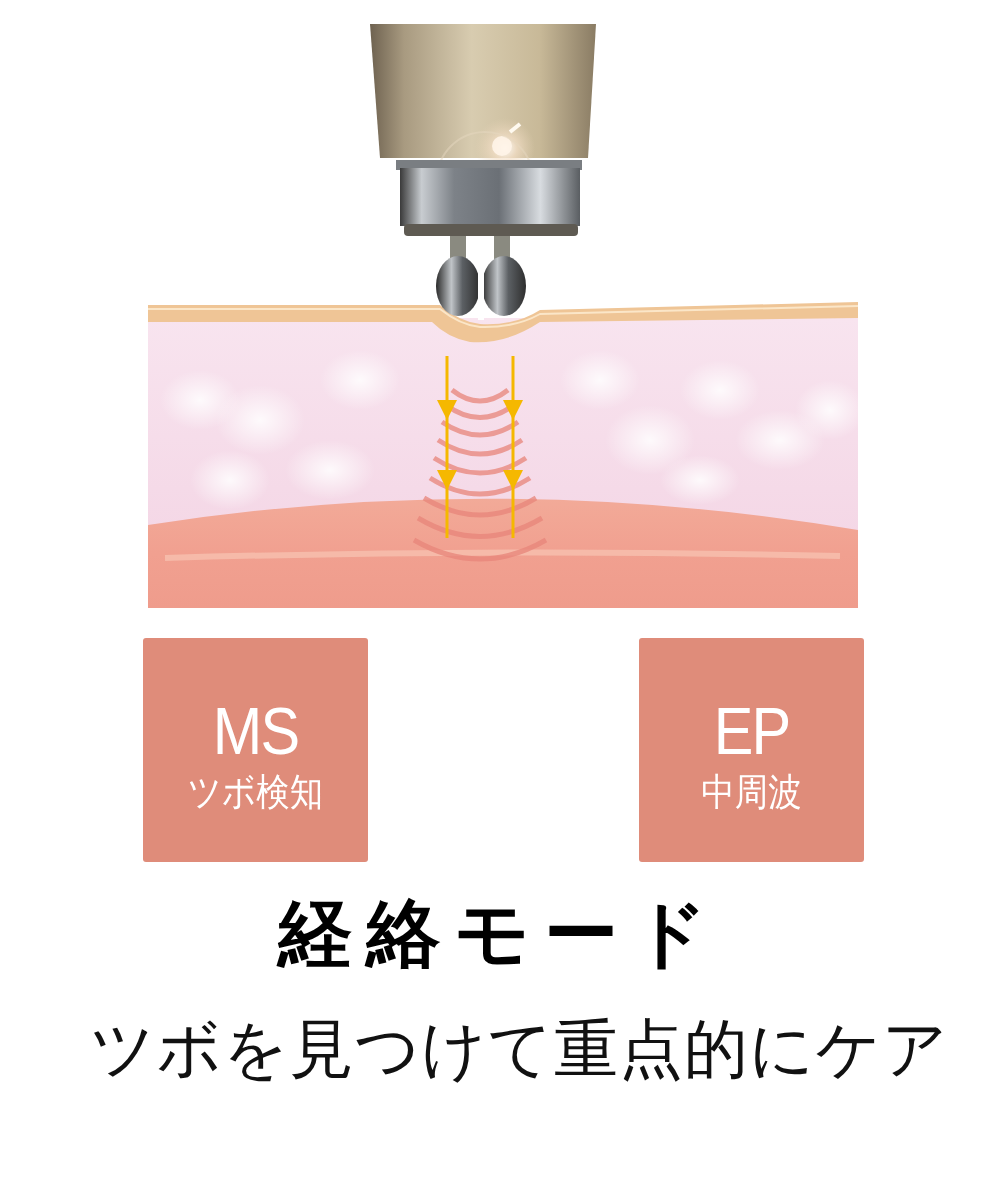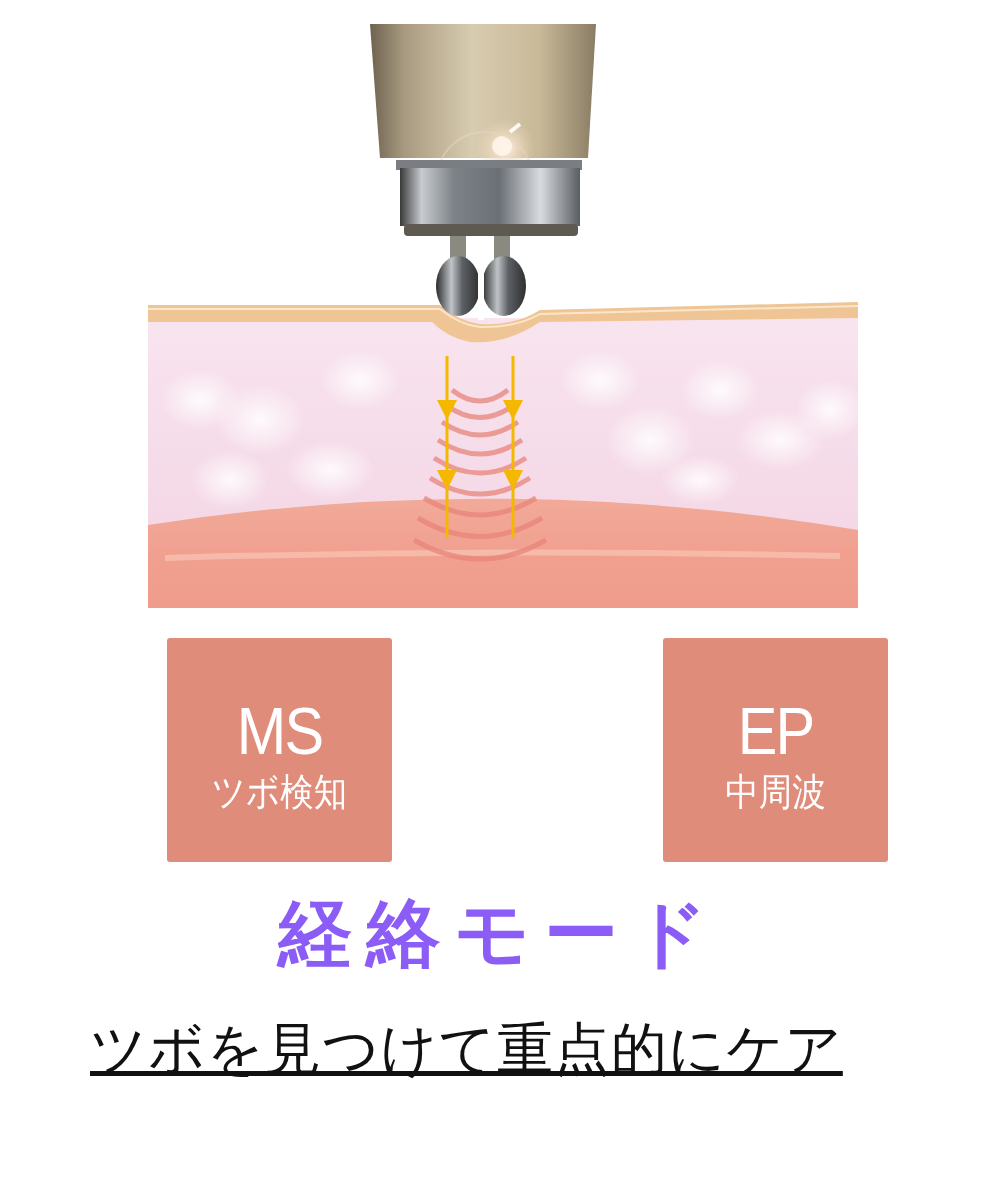--- a/index.html
+++ b/index.html
@@ -1,28 +1,28 @@
 <!DOCTYPE html>
 <html><head>
 <meta charset="utf-8">
 <style>
   html, body { margin:0; padding:0; background:#ffffff; }
   body { width:1000px; height:1200px; position:relative; overflow:hidden;
          font-family:"DejaVu Sans","Liberation Sans",sans-serif; }
   .illus { position:absolute; left:0; top:0; width:1000px; height:620px; }
-  .modes { position:absolute; left:143px; top:638px; width:722px; height:224px;margin-left:24px; }
+  .modes { position:absolute; left:143px; top:638px; width:722px; height:224px; }
   .mode-card { position:absolute; top:0; width:225px; height:224px; background:#df8c7a;
                border-radius:3px; color:#ffffff; text-align:center; }
   .mode-card .code { position:absolute; left:0; right:0; top:58px; font-size:66px; line-height:70px;
                      font-family:"Liberation Sans","DejaVu Sans",sans-serif; letter-spacing:-2px; transform:scaleX(0.9); }
   .mode-card .desc { position:absolute; left:0; right:0; top:132px; font-size:38px; line-height:44px; transform:scaleX(0.88); }
-  .mode-title { position:absolute; left:0; right:0; top:888px; text-align:center; color:#8b5cf6;
+  .mode-title { position:absolute; left:0; right:0; top:888px; text-align:center; color:#000000;
                 font-size:74px; font-weight:bold; letter-spacing:14px; line-height:90px; }
   .caption { position:absolute; left:90px; top:1010px; width:870px; color:#111111;
-             font-size:56px; line-height:78px; letter-spacing:1px;text-decoration:underline; }
+             font-size:64px; line-height:78px; letter-spacing:1px; }
 </style>
 </head>
 <body>
 
 <svg class="illus" viewBox="0 0 1000 620" xmlns="http://www.w3.org/2000/svg">
   <defs>
     <linearGradient id="gold" x1="0" x2="1" y1="0" y2="0">
       <stop offset="0" stop-color="#6e6250"></stop>
       <stop offset="0.15" stop-color="#a89a80"></stop>
       <stop offset="0.45" stop-color="#d8ccb0"></stop>

